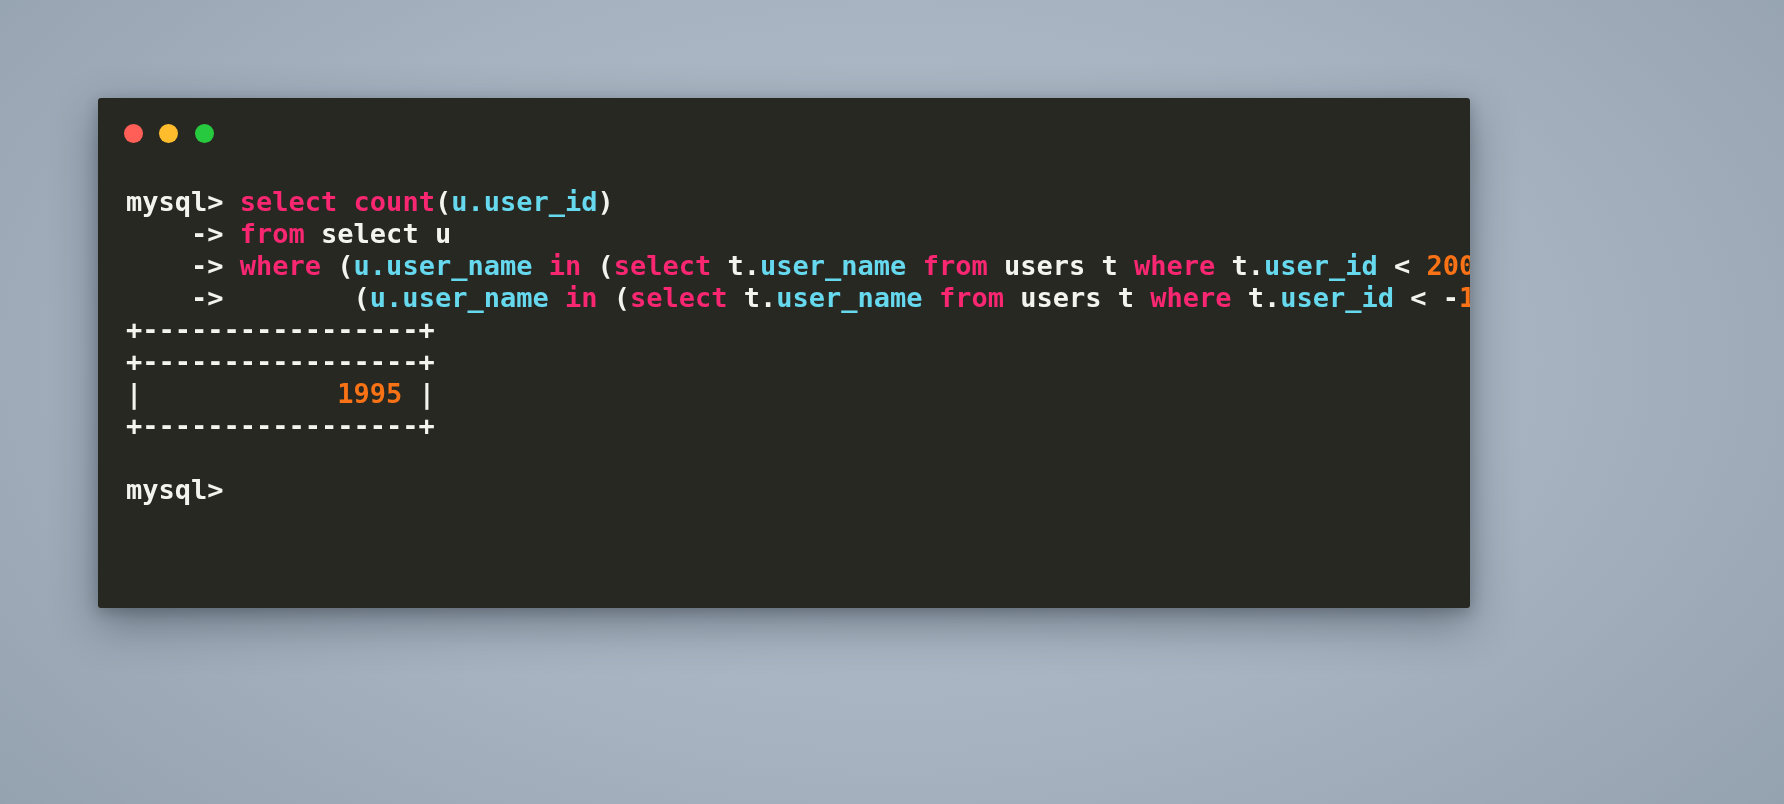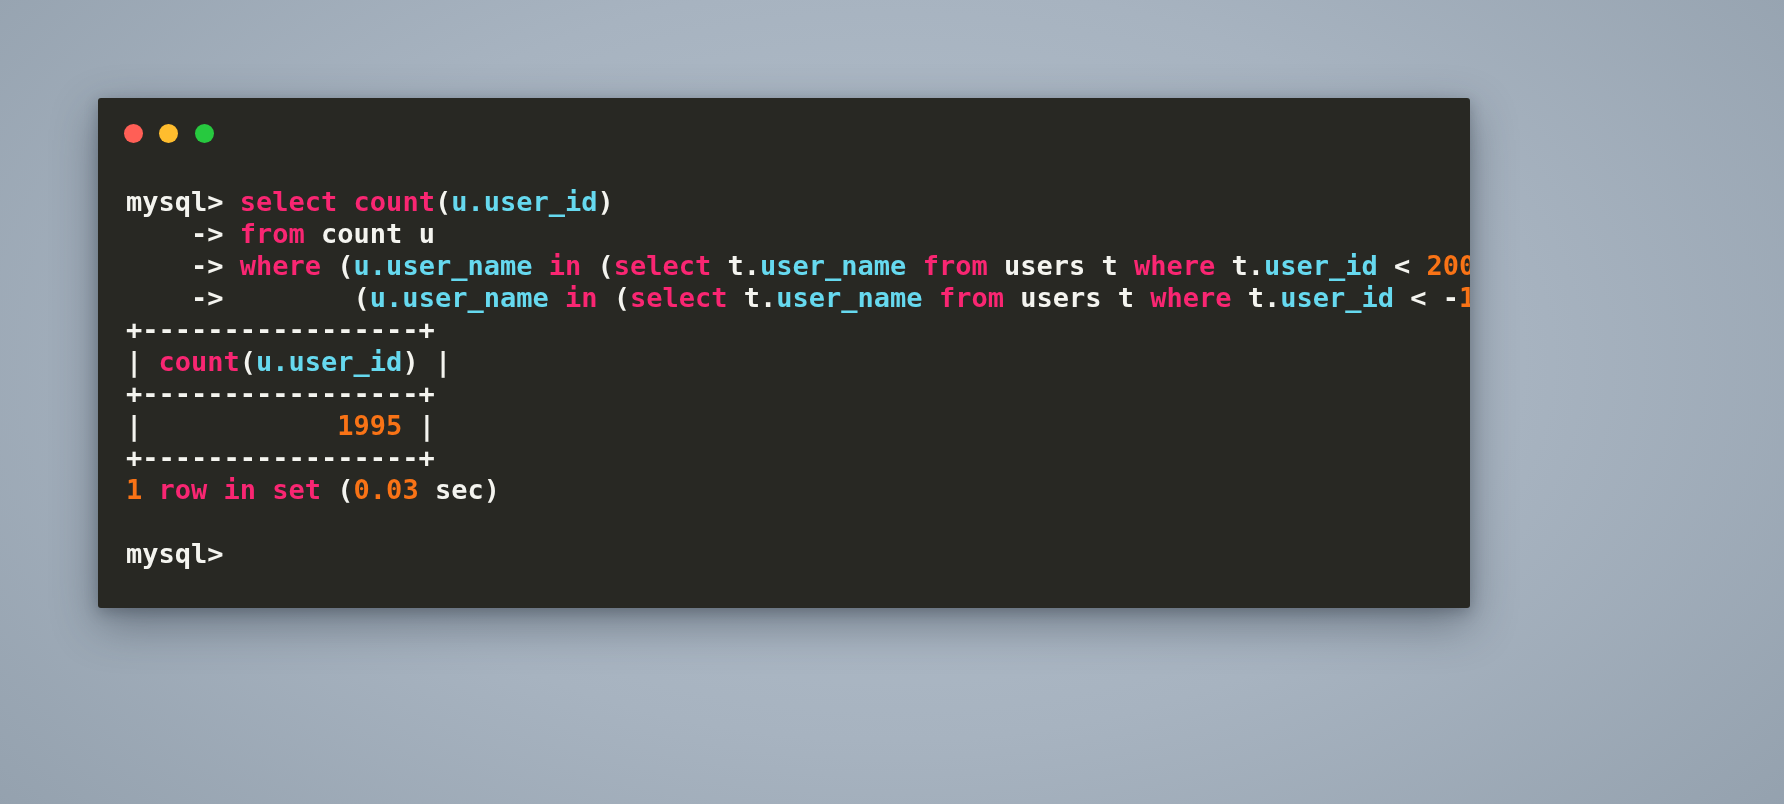--- a/index.html
+++ b/index.html
@@ -94,37 +94,35 @@
     <div id="titlebar">
       <div class="traffic-light tl-close"></div>
       <div class="traffic-light tl-min"></div>
       <div class="traffic-light tl-max"></div>
     </div>
 
     <div id="terminal-body">
 
       <div class="line"><span class="tok-pl">mysql&gt; </span><span class="tok-kw">select</span><span class="tok-pl"> </span><span class="tok-kw">count</span><span class="tok-pl">(</span><span class="tok-id">u.user_id</span><span class="tok-pl">)</span></div>
 
-      <div class="line"><span class="tok-pl">    </span><span class="tok-pl">-&gt; </span><span class="tok-kw">from</span><span class="tok-pl"> count u</span></div>
+      <div class="line"><span class="tok-pl">    </span><span class="tok-pl">-&gt; </span><span class="tok-kw">from</span><span class="tok-pl"> select u</span></div>
 
       <div class="line"><span class="tok-pl">    </span><span class="tok-pl">-&gt; </span><span class="tok-kw">where</span><span class="tok-pl"> (</span><span class="tok-id">u.user_name</span><span class="tok-pl"> </span><span class="tok-kw">in</span><span class="tok-pl"> (</span><span class="tok-kw">select</span><span class="tok-pl"> t.</span><span class="tok-id">user_name</span><span class="tok-pl"> </span><span class="tok-kw">from</span><span class="tok-pl"> users t </span><span class="tok-kw">where</span><span class="tok-pl"> t.</span><span class="tok-id">user_id</span><span class="tok-pl"> &lt; </span><span class="tok-num">2000</span><span class="tok-pl">) </span><span class="tok-kw">or</span></div>
 
       <div class="line"><span class="tok-pl">    </span><span class="tok-pl">-&gt;</span><span class="tok-pl">        </span><span class="tok-pl">(</span><span class="tok-id">u.user_name</span><span class="tok-pl"> </span><span class="tok-kw">in</span><span class="tok-pl"> (</span><span class="tok-kw">select</span><span class="tok-pl"> t.</span><span class="tok-id">user_name</span><span class="tok-pl"> </span><span class="tok-kw">from</span><span class="tok-pl"> users t </span><span class="tok-kw">where</span><span class="tok-pl"> t.</span><span class="tok-id">user_id</span><span class="tok-pl"> &lt; -</span><span class="tok-num">1</span><span class="tok-pl">)));</span></div>
 
       <div class="line tok-pl">+-----------------+</div>
 
-      <div class="line"><span class="tok-pl">| </span><span class="tok-kw">count</span><span class="tok-pl">(</span><span class="tok-id">u.user_id</span><span class="tok-pl">)</span><span class="tok-pl"> |</span></div>
 
       <div class="line tok-pl">+-----------------+</div>
 
       <div class="line"><span class="tok-pl">|</span><span class="tok-pl">            </span><span class="tok-num">1995</span><span class="tok-pl"> |</span></div>
 
       <div class="line tok-pl">+-----------------+</div>
 
-      <div class="line"><span class="tok-num">1</span><span class="tok-kw"> row in set </span><span class="tok-pl">(</span><span class="tok-num">0.03</span><span class="tok-pl"> sec)</span></div>
 
       <div class="line blank">&nbsp;</div>
 
       <div class="line tok-pl">mysql&gt;</div>
 
     </div>
   </div>
 </div>
 
 </body></html>

